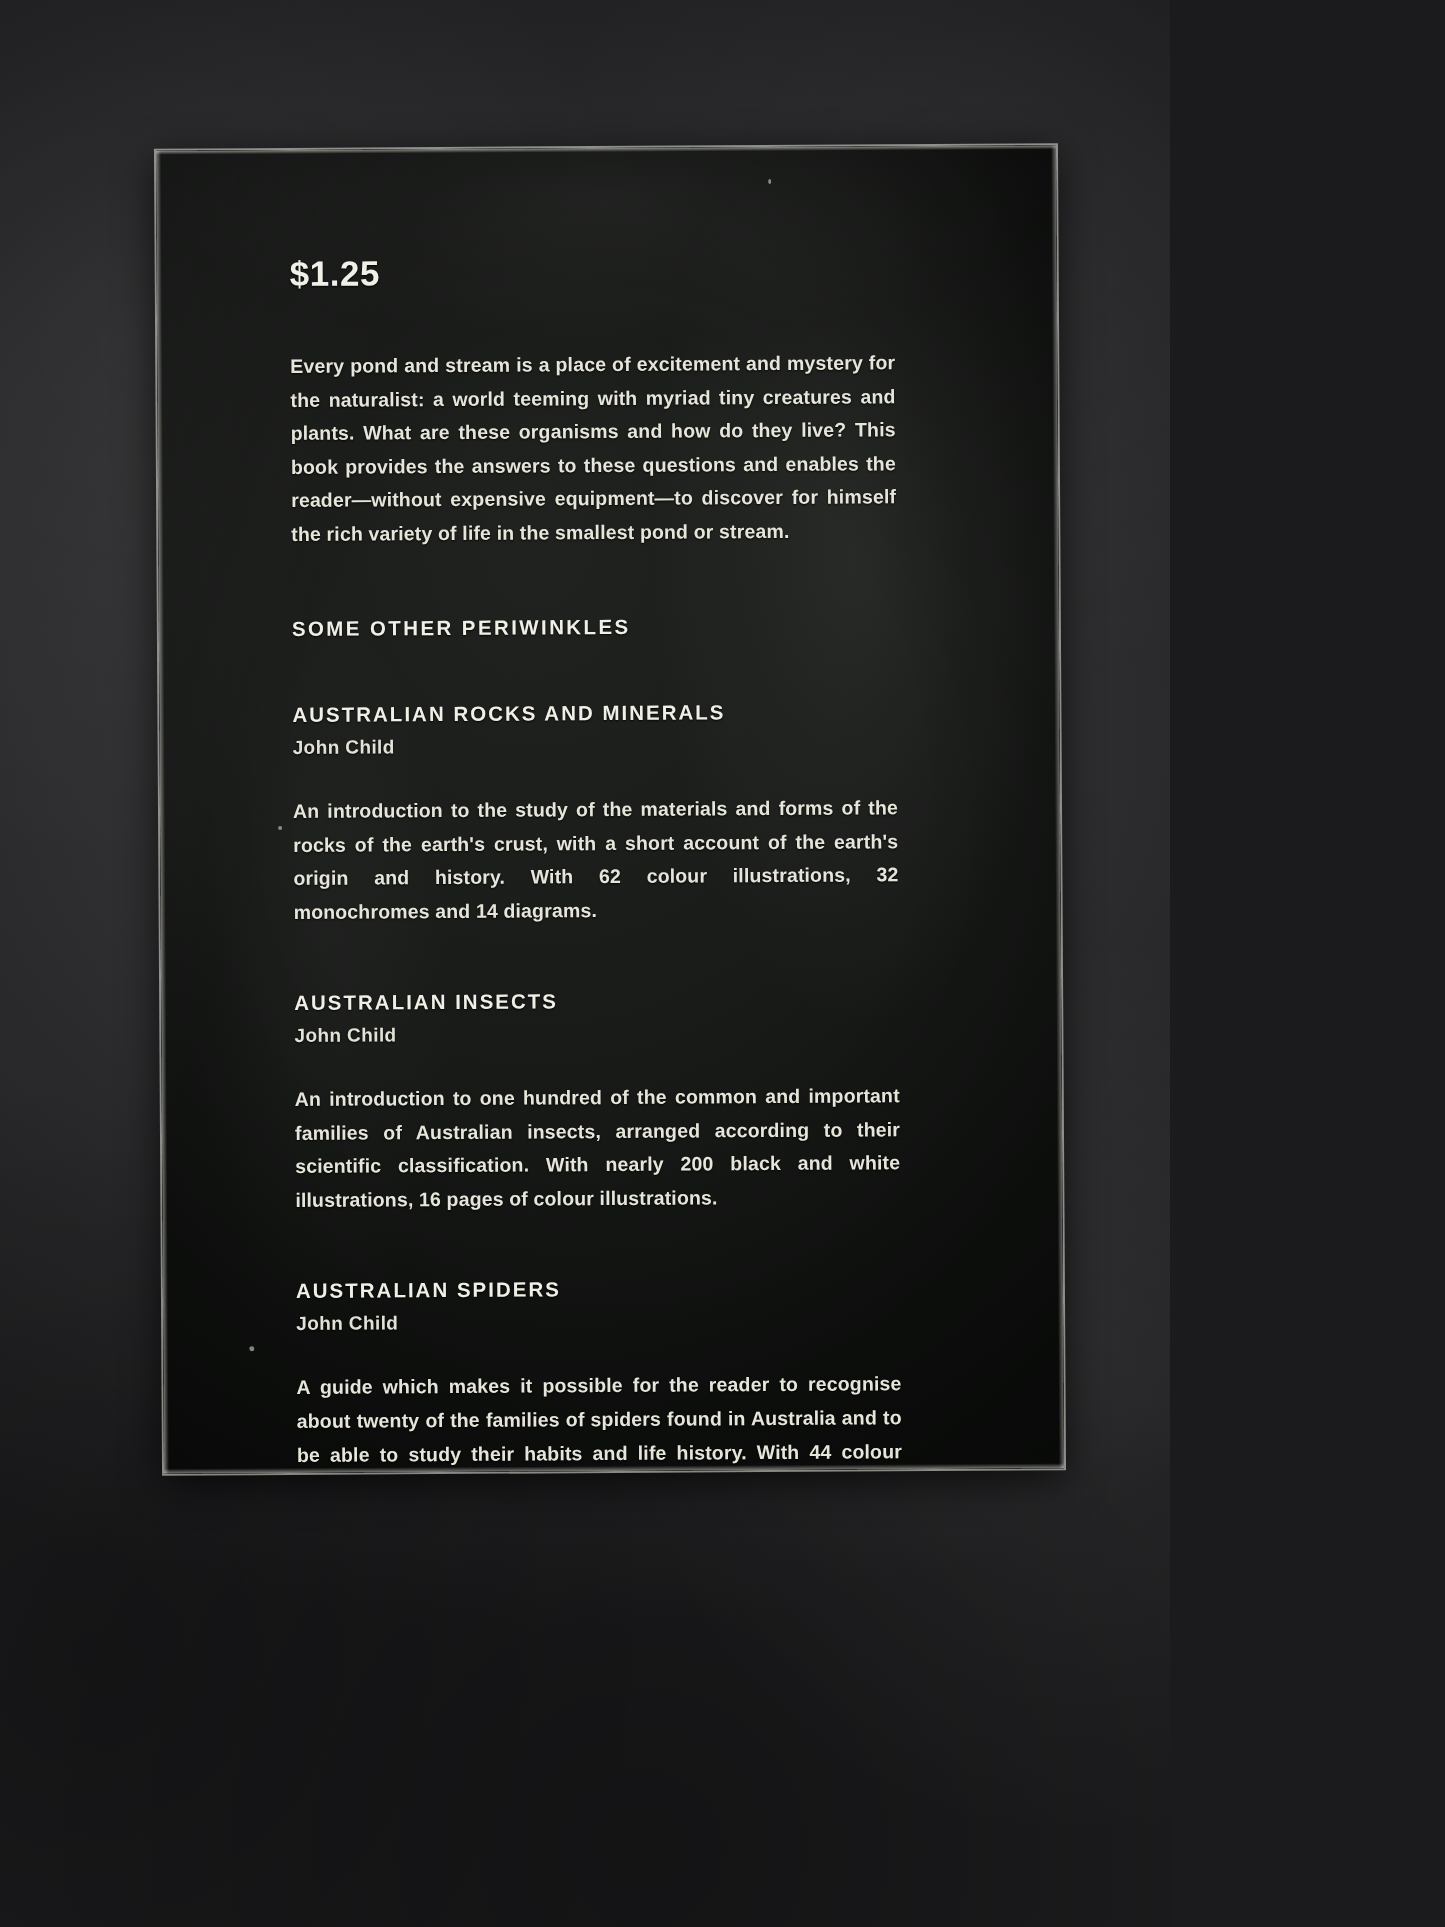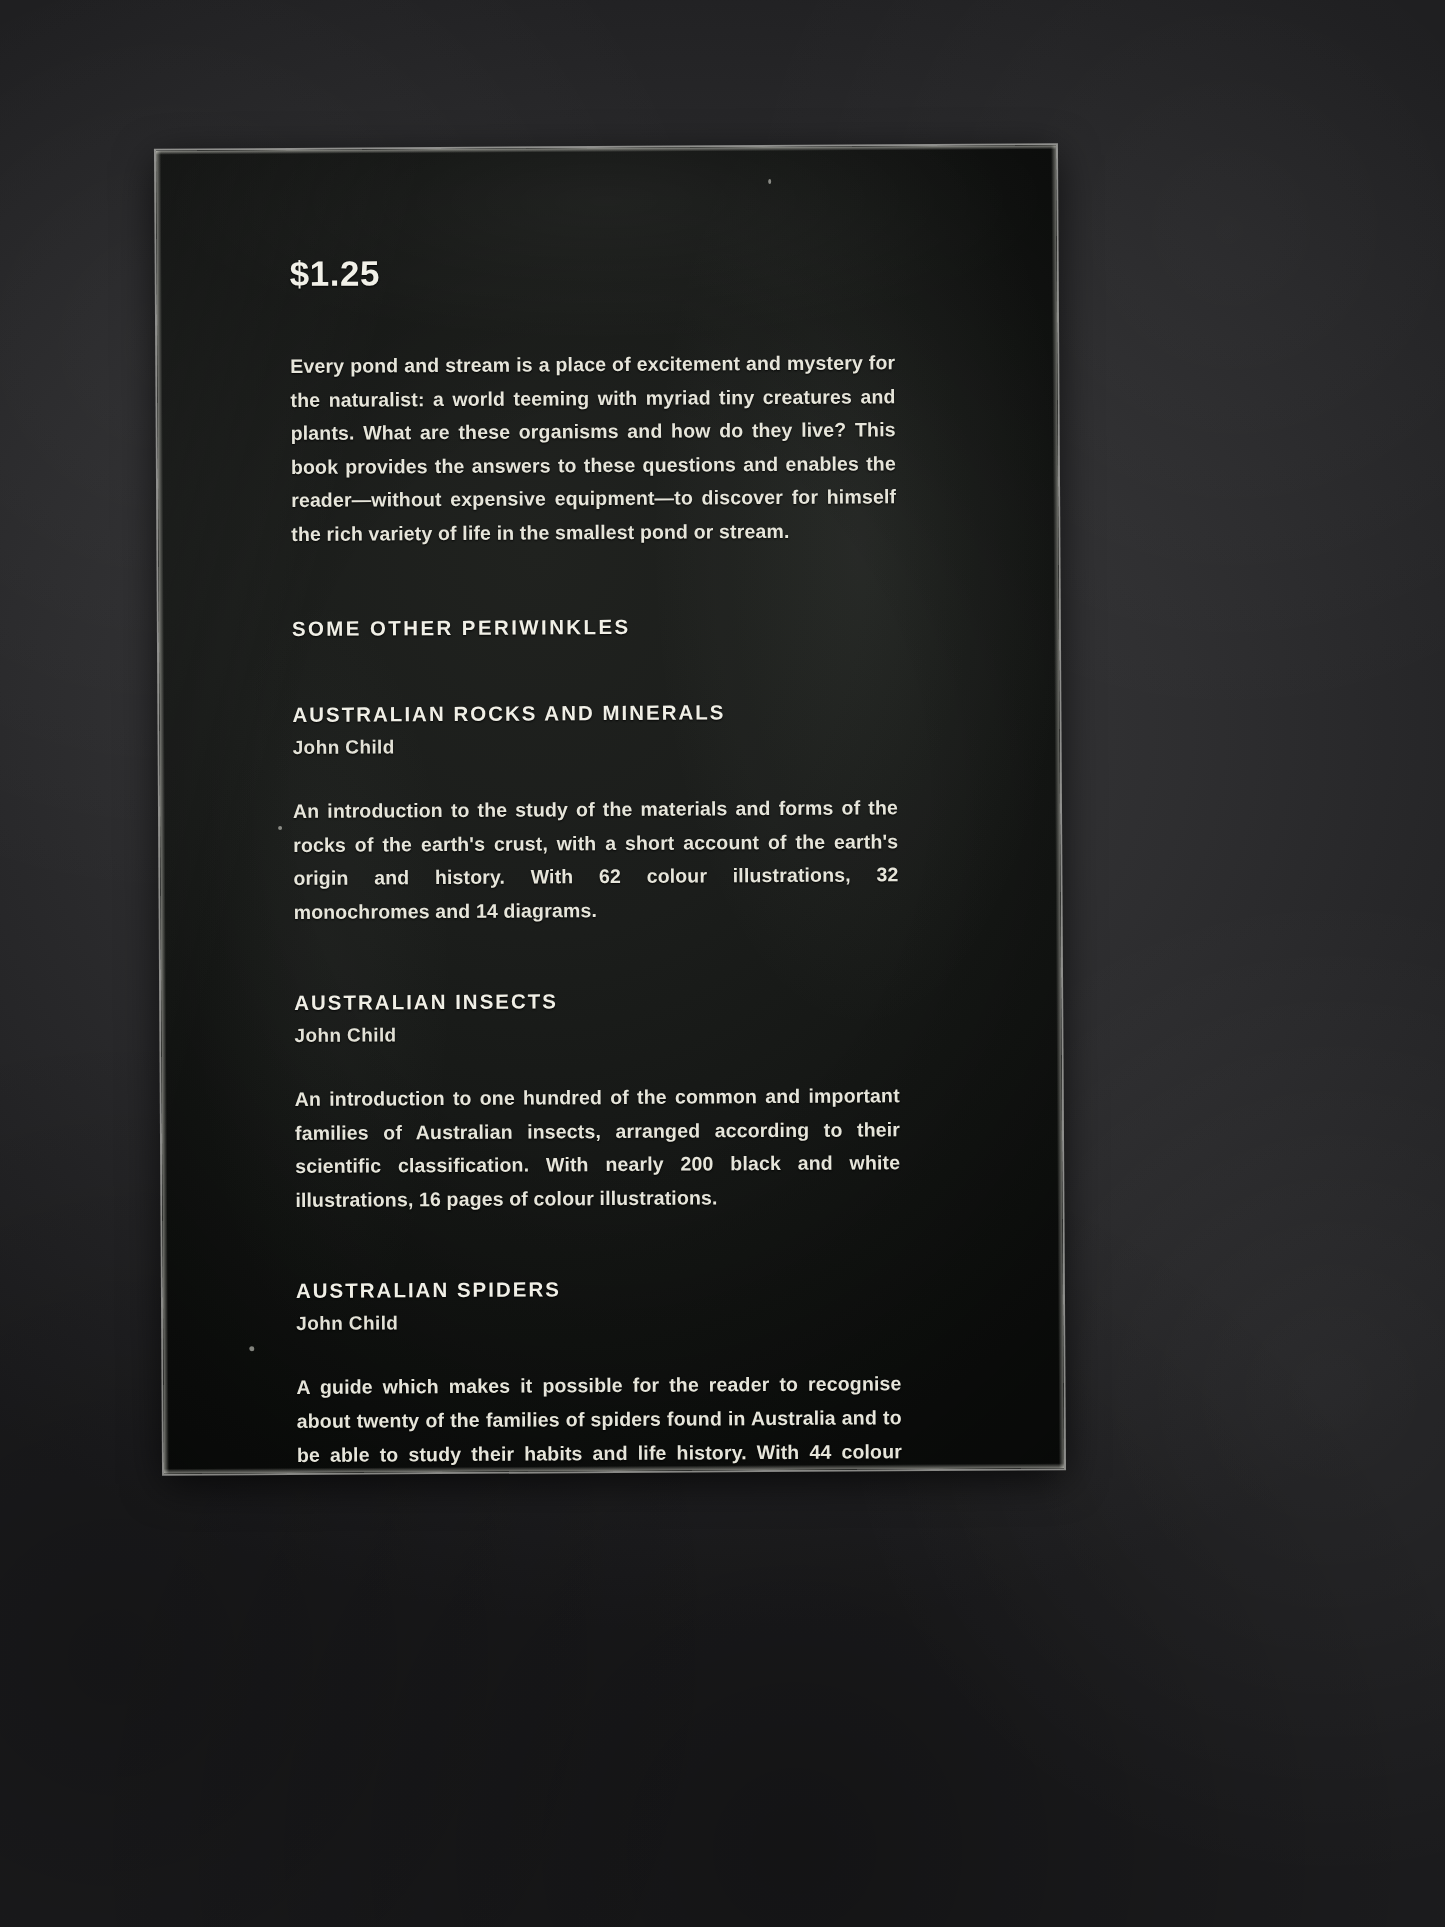--- a/index.html
+++ b/index.html
@@ -10,21 +10,21 @@
   body {
     width: 1445px;
     height: 1927px;
     overflow: hidden;
     font-family: "Liberation Sans", sans-serif;
   }
 
   
   #photo {
     position: relative;
-    width: 1445px;
+    width: 1170px;
     height: 1927px;
     background:
       radial-gradient(ellipse 1100px 900px at 48% 38%, #3a3a3c 0%, #2e2e30 45%, #232325 78%, #1c1c1e 100%),
       linear-gradient(115deg, #333335 0%, #2b2b2d 30%, #303032 55%, #262628 80%, #2c2c2e 100%);
     overflow: hidden;
   }
   
   #photo .bg-noise {
     position: absolute;
     inset: 0;

